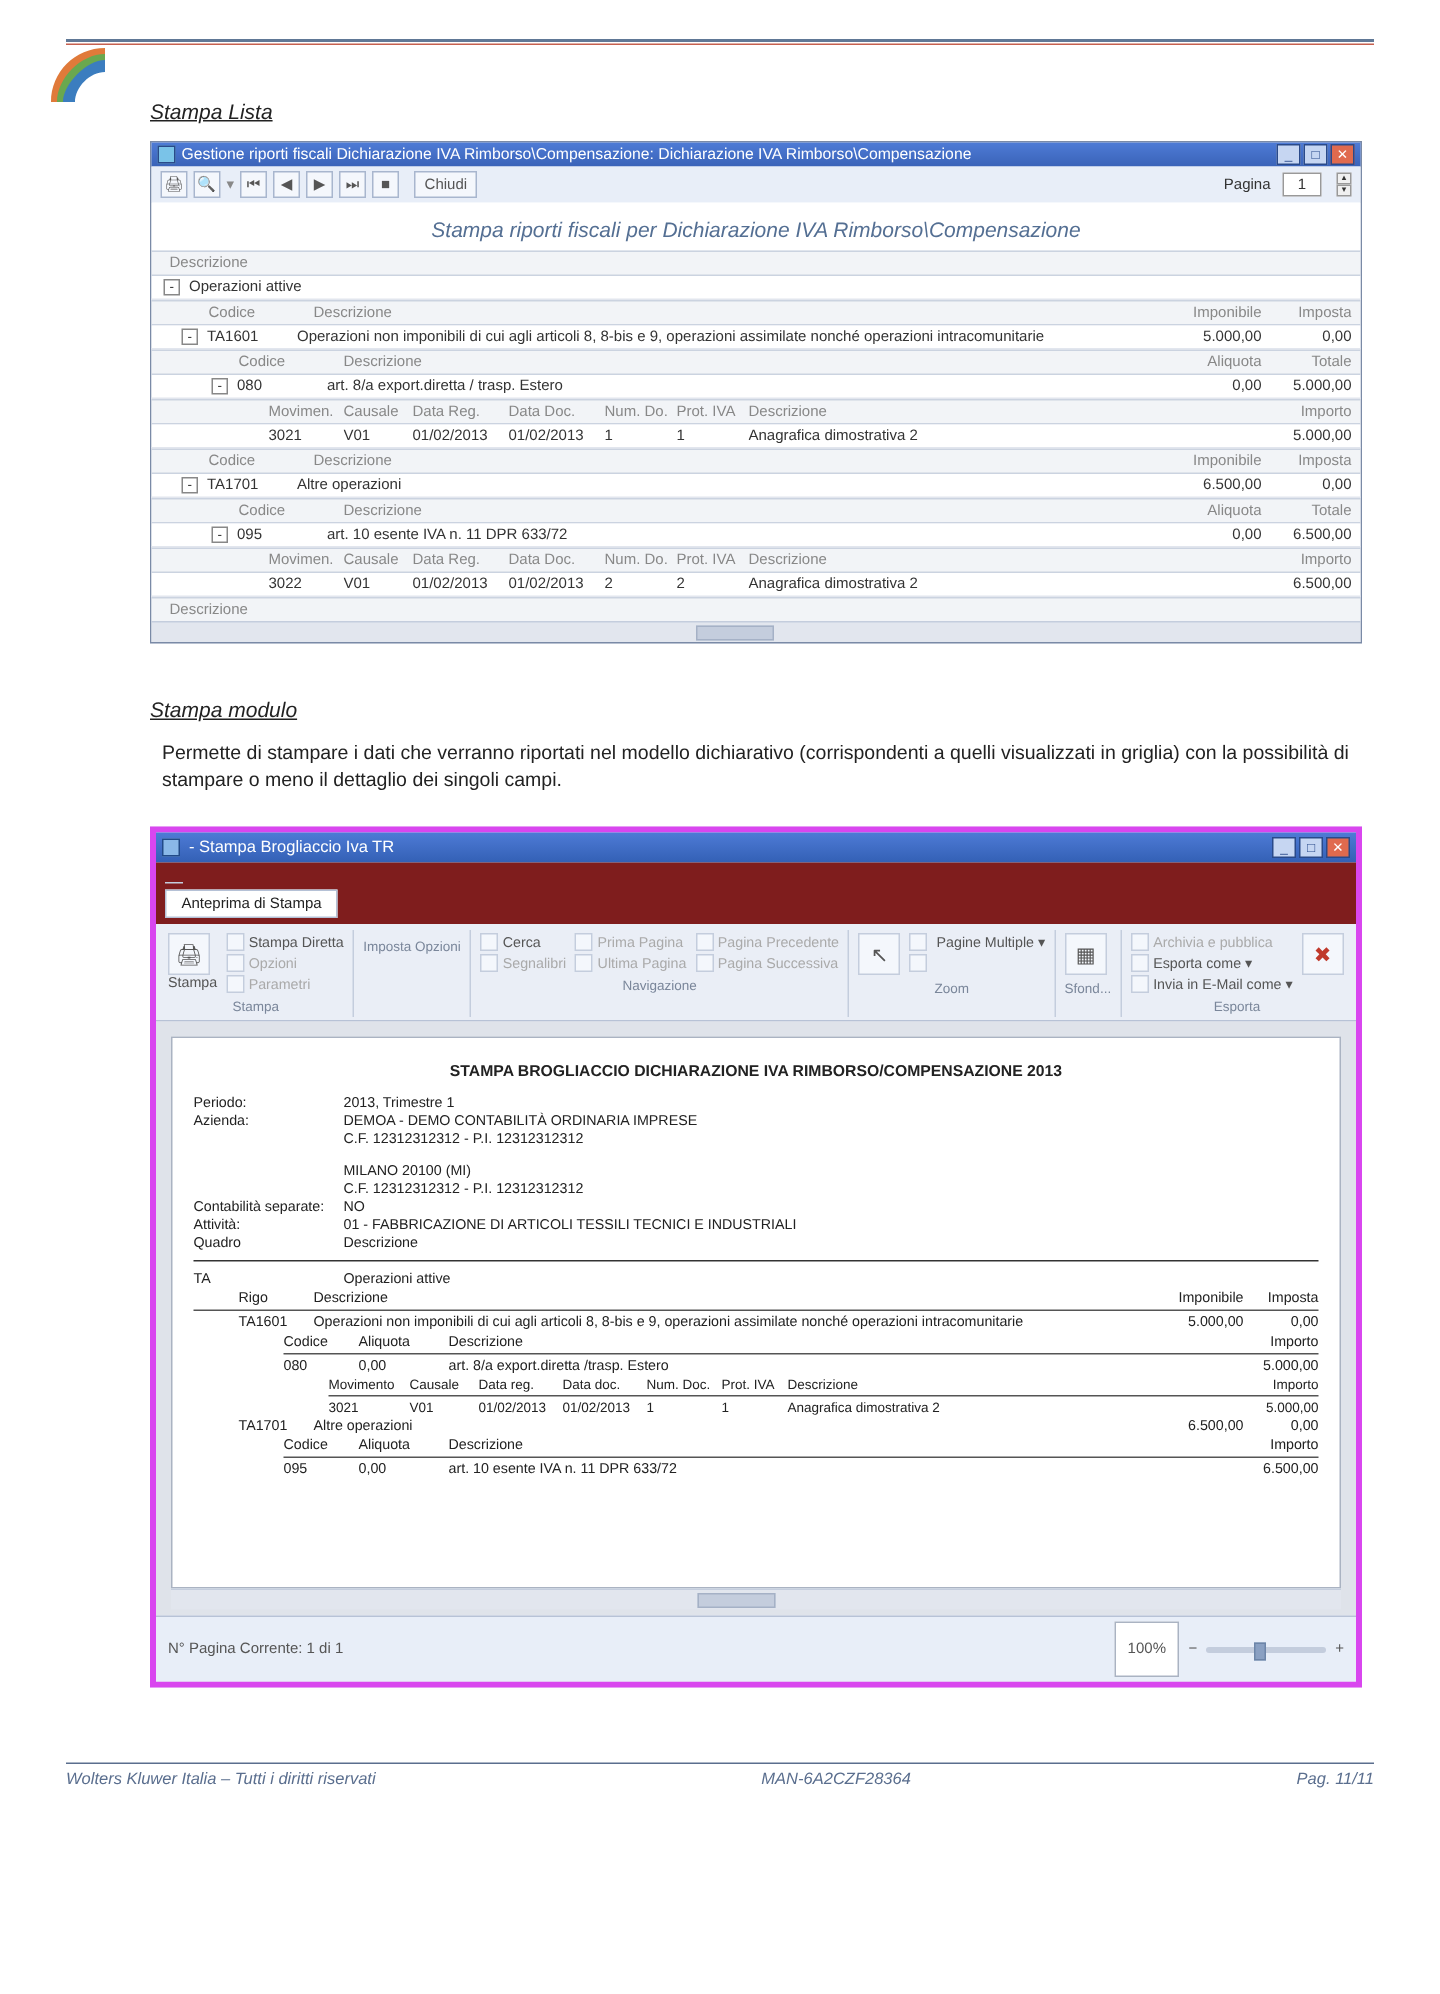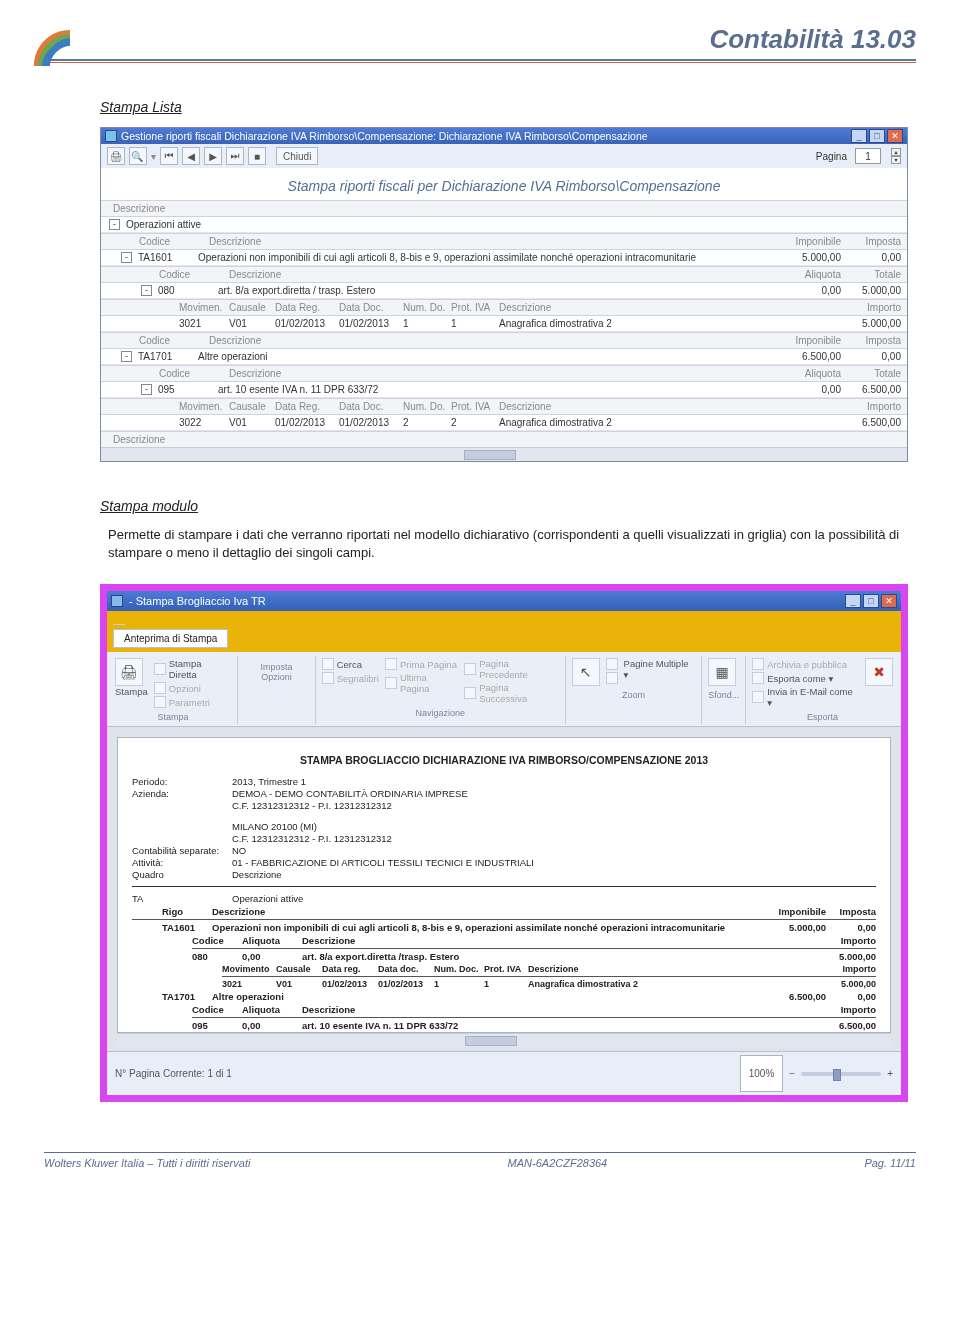--- a/index.html
+++ b/index.html
@@ -80,52 +80,52 @@
   .spin div{height:8px; border:1px solid #999; background:#f0f0f0; font-size:6px; text-align:center; line-height:6px;}
   .bigtitle { text-align:center; font-size:14px; font-style:italic; color:#546f93; padding:10px 0 6px 0; background:#fff;}
   .hdrrow { display:flex; background:#f2f4f7; border-top:1px solid #cbd3e0; border-bottom:1px solid #cbd3e0; color:#888; font-size:10px; padding:2px 6px 2px 38px;}
   .datarow { display:flex; background:#fff; border-bottom:1px solid #e2e6ee; padding:2px 6px 2px 20px; align-items:center;}
   .expbox { width:11px; height:11px; border:1px solid #888; background:#fff; font-size:9px; line-height:9px; text-align:center; margin-right:6px; flex-shrink:0;}
   .cell { overflow:hidden; white-space:nowrap; text-overflow:ellipsis; }
 
   
   .sshot2 {
     margin: 0 8px 0 56px;
-    border:7px solid #d946ef;
+    border:4px solid #d946ef;
     background:#e8ecf2;
     font-family: Tahoma, Arial, sans-serif;
     font-size:10px;
   }
   .titlebar2 {
     display:flex; align-items:center; background:linear-gradient(#4e7bd6,#3360b5); color:#fff; height:20px; padding:0 4px; font-size:11px;
   }
-  .ribbon-top { background:#eab308; padding:4px 6px;}
+  .ribbon-top { background:#7f1d1d; padding:4px 6px;}
   .ribbon-tab { display:inline-block; background:#fff; border:1px solid #b5c1d6; padding:3px 10px; font-size:10px;}
   .ribbon {
     display:flex; background:#eaeef6; border-bottom:1px solid #b7c2d6; padding:4px 2px 2px 2px; font-size:9.5px; color:#555;
   }
   .rgroup { border-right:1px solid #c4cddd; padding:2px 6px 2px 6px; display:flex; flex-direction:column;}
   .rgroup-body{display:flex; gap:6px; align-items:flex-start;}
   .rgroup-label{ text-align:center; color:#7a869a; font-size:9px; margin-top:4px;}
   .bigico { width:28px; height:28px; border:1px solid #c4cddd; background:#f4f7fc; display:flex; align-items:center; justify-content:center; font-size:14px;}
   .vlist { display:flex; flex-direction:column; gap:2px;}
   .vlist-item{ display:flex; align-items:center; gap:3px;}
   .microico { width:12px; height:12px; border:1px solid #c4cddd; background:#f4f7fc; flex-shrink:0;}
   .dimmed { color:#aaa;}
   .reportarea {
     background:#dfe3ea; padding:10px 10px 4px 10px;
   }
   .reportpage {
-    background:#fff; border:1px solid #aab3c2; padding:10px 14px 14px 14px; font-size:9.5px; color:#222; height:296px; overflow:hidden;
+    background:#fff; border:1px solid #aab3c2; padding:10px 14px 14px 14px; font-size:9.5px; color:#222; height:368px; overflow:hidden;
   }
   .reporttitle { text-align:center; font-weight:bold; font-size:10.5px; margin:6px 0 10px 0;}
   .kv { display:flex; margin:1px 0;}
   .kv .k{ width:100px; }
   .divline { border-top:1px solid #333; margin:6px 0;}
-  .tbl-head{ display:flex; font-weight:bold; font-size:9.5px; margin:2px 0;justify-content:space-between;}
+  .tbl-head{ display:flex; font-weight:normal; font-size:9.5px; margin:2px 0;justify-content:space-between;}
   .status2 {
     display:flex; align-items:center; background:#e8eef8; border-top:1px solid #b7c2d6; padding:3px 8px; font-size:10px; color:#555;
   }
   .status2 .right { margin-left:auto; display:flex; align-items:center; gap:6px;}
   .zoompct { background:#fff; border:1px solid #aab3c2; padding:12px 8px;}
   .slider { width:80px; height:4px; background:#c4cddd; position:relative; border-radius:2px;}
   .slider::after{content:""; position:absolute; left:40%; top:-3px; width:6px; height:10px; background:#8aa0c2; border:1px solid #6d85a8;}
   .scrollh { height:14px; background:#e2e6ee; border-top:1px solid #c4cddd; position:relative;}
   .scrollh::after{content:""; position:absolute; left:45%; top:2px; width:50px; height:8px; background:#c4cddd; border:1px solid #a5b1c6;}
 
@@ -142,21 +142,20 @@
 <div class="page">
 
   <div class="header">
     <div class="logo">
       <svg width="36" height="36" viewBox="0 0 36 36">
         <path d="M0 36 C0 16 16 0 36 0 L36 12 C22 12 12 22 12 36 Z" fill="#e07a3a"></path>
         <path d="M4 36 C4 20 20 4 36 4 L36 14 C24 14 14 24 14 36 Z" fill="#6aa84f"></path>
         <path d="M8 36 C8 24 24 8 36 8 L36 16 C26 16 16 26 16 36 Z" fill="#3b7dbf"></path>
       </svg>
     </div>
-    <div class="title">Contabilità 13.03</div>
     <div class="hr-outer"></div>
     <div class="hr-inner"></div>
   </div>
 
   <div class="section-heading">Stampa Lista</div>
 
   <div class="sshot">
     <div class="titlebar">
       <div class="app-icon"></div>
       <span>Gestione riporti fiscali Dichiarazione IVA Rimborso\Compensazione: Dichiarazione IVA Rimborso\Compensazione</span>

